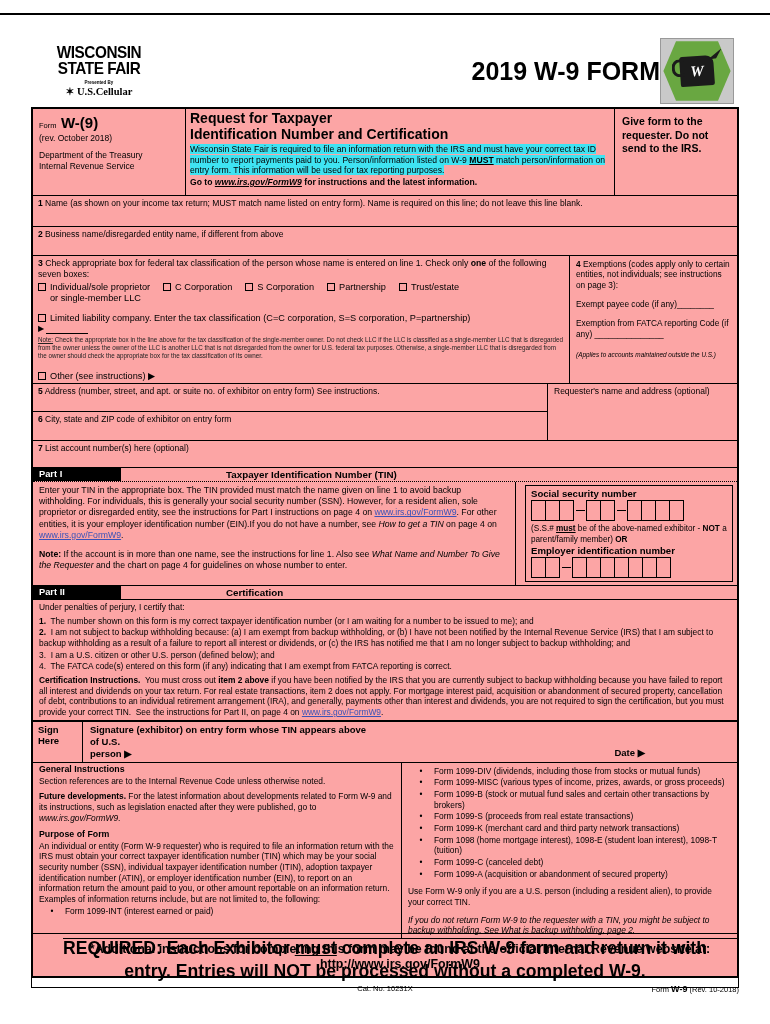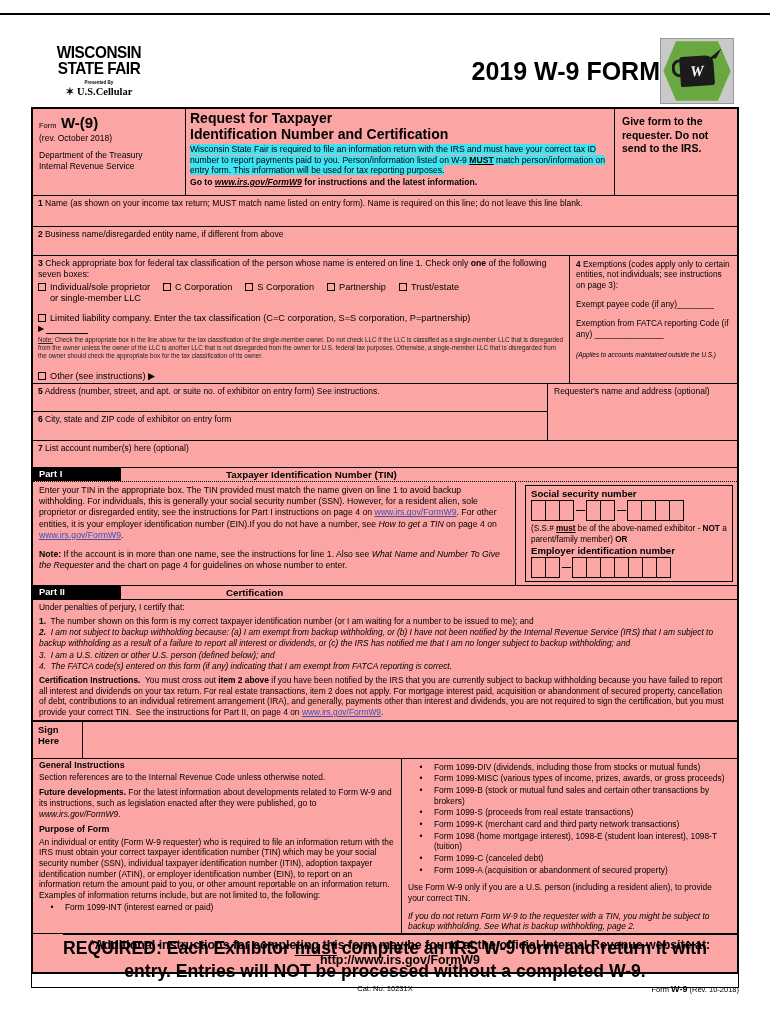--- a/index.html
+++ b/index.html
@@ -74,21 +74,21 @@
   .tinbox { border:1.5px solid #000; height:100%; padding:2px 5px 3px 5px; }
   .tin-label { font-weight:bold; font-size:9.6px; }
   .cells { display:flex; margin-top:1px; }
   .tin-cell { width:15px; height:21px; border:1px solid #000; margin-left:-1px; }
   .tin-cell:first-child { margin-left:0; }
   .dash { width:9px; border-top:1px solid #000; align-self:center; margin:0 2px; flex:none; }
   .ssn-note { font-size:8.2px; line-height:1.25; margin-top:3px; }
 
   .p2body { padding:2px 6px 2px 6px; font-size:8.4px; line-height:1.27; }
   .p2body p { margin-top:3px; }
-  .p2body .tight { margin-top:1px;font-style:italic; }
+  .p2body .tight { margin-top:1px; }
 
   .signrow { border-top:2px solid #000; display:flex; min-height:38px; }
   .sign-label { width:50px; border-right:1px solid #000; font-weight:bold; font-size:9.5px; padding:2px 2px 0 5px; line-height:1.25; }
   .sign-main { flex:1; position:relative; padding:2px 2px 1px 7px; font-weight:bold; font-size:9.5px; line-height:1.3; }
   .date-label { position:absolute; right:92px; bottom:2px; font-weight:bold; font-size:9.5px; }
 
   .instr { border-top:1px solid #000; display:flex; font-size:8.4px; line-height:1.27; }
   .instr-left { width:368px; padding:1px 7px 2px 6px; }
   .instr-right { flex:1; border-left:1px solid #000; padding:2px 8px 2px 6px; }
   .gi-title { font-weight:bold; font-size:8.8px; }
@@ -291,20 +291,26 @@
     <p class="tight">3.&nbsp; I am a U.S. citizen or other U.S. person (defined below); and</p>
     <p class="tight">4.&nbsp; The FATCA code(s) entered on this form (if any) indicating that I am exempt from FATCA reporting is correct.</p>
     <p><b>Certification Instructions.</b>&nbsp; You must cross out <b>item 2 above</b> if you have been notified by the IRS that you are currently subject to backup withholding because you have failed to report all interest and dividends on your tax return. For real estate transactions, item 2 does not apply. For mortgage interest paid, acquisition or abandonment of secured property, cancellation of debt, contributions to an individual retirement arrangement (IRA), and generally, payments other than interest and dividends, you are not required to sign the certification, but you must provide your correct TIN.&nbsp; See the instructions for Part II, on page 4 on <span class="lnk">www.irs.gov/FormW9</span>.</p>
   </div>
 
   <div class="signrow">
     <div class="sign-label">
       <div>Sign</div>
       <div>Here</div>
     </div>
+    <div class="sign-main">
+      <div>Signature (exhibitor) on entry form whose TIN appears above</div>
+      <div>of U.S.</div>
+      <div>person ▶</div>
+      <div class="date-label">Date ▶</div>
+    </div>
   </div>
 
   <div class="instr">
     <div class="instr-left">
       <div class="gi-title">General Instructions</div>
       <p>Section references are to the Internal Revenue Code unless otherwise noted.</p>
       <p class="sp"><b>Future developments.</b> For the latest information about developments related to Form W-9 and its instructions, such as legislation enacted after they were published, go to <i>www.irs.gov/FormW9</i>.</p>
       <p class="sp gi-title">Purpose of Form</p>
       <p>An individual or entity (Form W-9 requester) who is required to file an information return with the IRS must obtain your correct taxpayer identification number (TIN) which may be your social security number (SSN), individual taxpayer identification number (ITIN), adoption taxpayer identification number (ATIN), or employer identification number (EIN), to report on an information return the amount paid to you, or other amount reportable on an information return.&nbsp; Examples of information returns include, but are not limited to, the following:</p>
       <div class="bullet">

